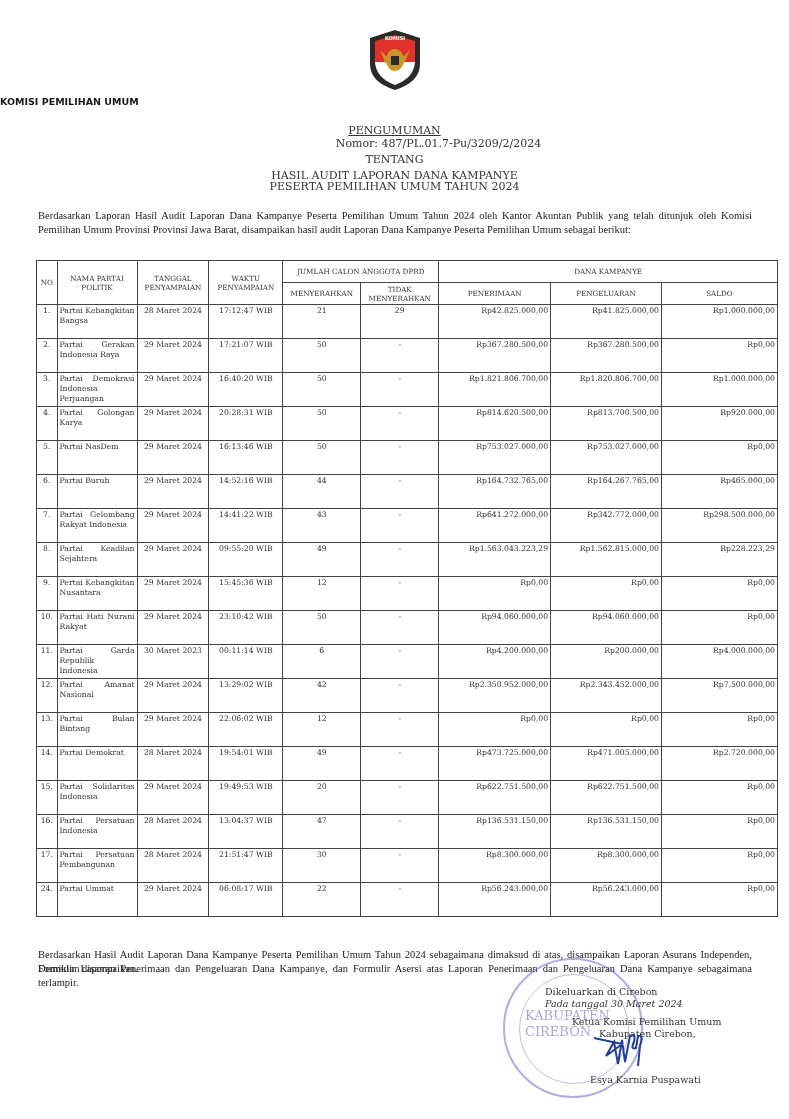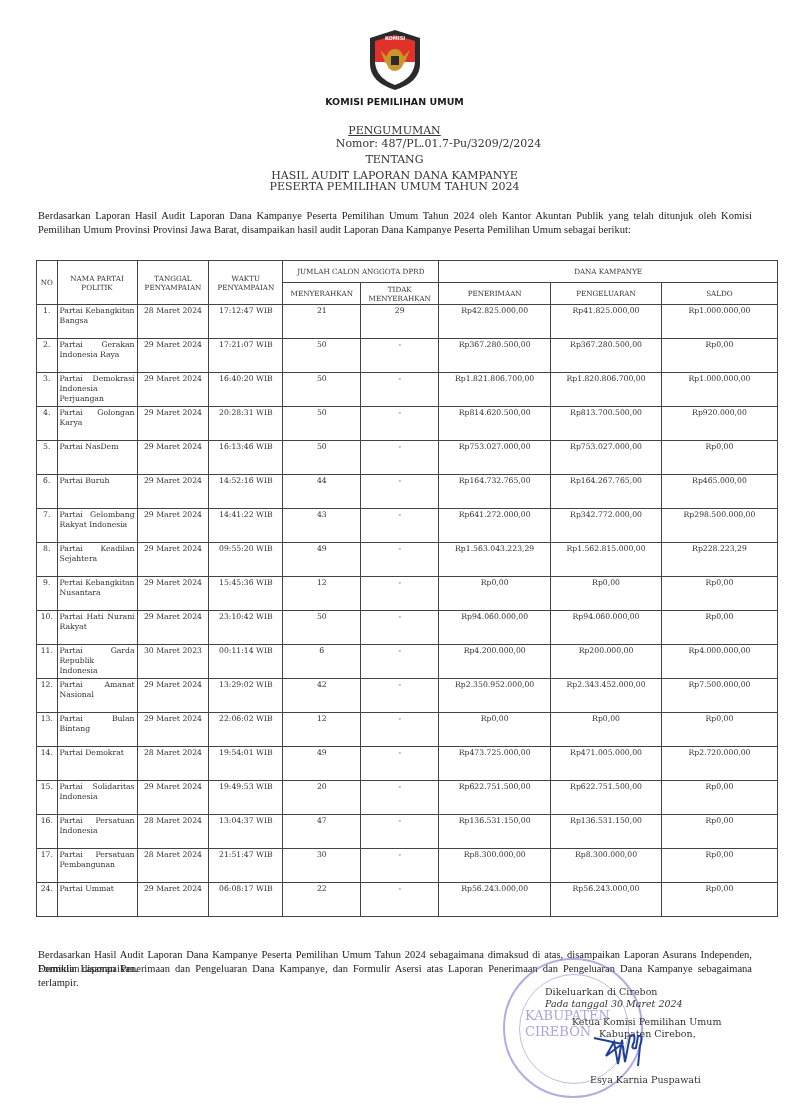--- a/index.html
+++ b/index.html
@@ -1,26 +1,26 @@
 <!DOCTYPE html>
 <html><head>
 <meta charset="utf-8">
 <style>
   html, body { margin:0; padding:0; background:#ffffff; }
   body { width:789px; height:1119px; position:relative; overflow:hidden; font-family:"DejaVu Serif", serif; color:#2a2a2a; }
   .logo { position:absolute; left:366px; top:28px; width:58px; height:64px; }
-  .org { position:absolute; top:96px; left:0; width:789px; text-align:center; font-family:"DejaVu Sans", sans-serif; font-weight:bold; font-size:9.5px; line-height:12px; color:#1a1a1a; }
+  .org { position:absolute; top:96px; left:0; width:789px; font-family:"DejaVu Sans", sans-serif; font-weight:bold; font-size:9.5px; line-height:12px; color:#1a1a1a; }
   .center-line { position:absolute; left:0; width:789px; text-align:center; font-size:11px; line-height:11px; color:#333; }
   .u { text-decoration:underline; }
   .para { position:absolute; left:38px; width:714px; font-family:"Liberation Serif", serif; font-size:10.5px; line-height:14px; text-align:justify; color:#222; }
   table.main { position:absolute; left:36px; top:260px; width:742px; border-collapse:collapse; table-layout:fixed; font-size:7.7px; color:#333; }
   table.main td, table.main th { border:1px solid #444; padding:1px 2px; vertical-align:top; }
   table.main th { font-weight:normal; text-align:center; vertical-align:middle; font-size:7.2px; line-height:9px; color:#333; }
   .c { text-align:center; }
-  .r { text-align:center; }
+  .r { text-align:right; }
   .nm { text-align:justify; text-align-last:left; line-height:10px; }
   tr.row td { height:31px; }
   .stamp { position:absolute; left:503px; top:958px; width:140px; height:140px; border-radius:50%; border:2px solid rgba(120,100,200,0.55); box-sizing:border-box; }
   .stamp-inner { position:absolute; left:14px; top:14px; width:108px; height:108px; border-radius:50%; border:1px solid rgba(120,100,200,0.45); }
   .stamp-text { position:absolute; left:20px; width:100px; text-align:left; font-family:"DejaVu Serif", serif; font-size:13px; color:rgba(120,100,200,0.6); }
   .sig-block { position:absolute; font-size:9.5px; line-height:12px; color:#333; font-family:"DejaVu Serif", serif; }
   .signature { position:absolute; left:592px; top:1030px; width:60px; height:40px; }
 </style>
 </head>
 <body>

